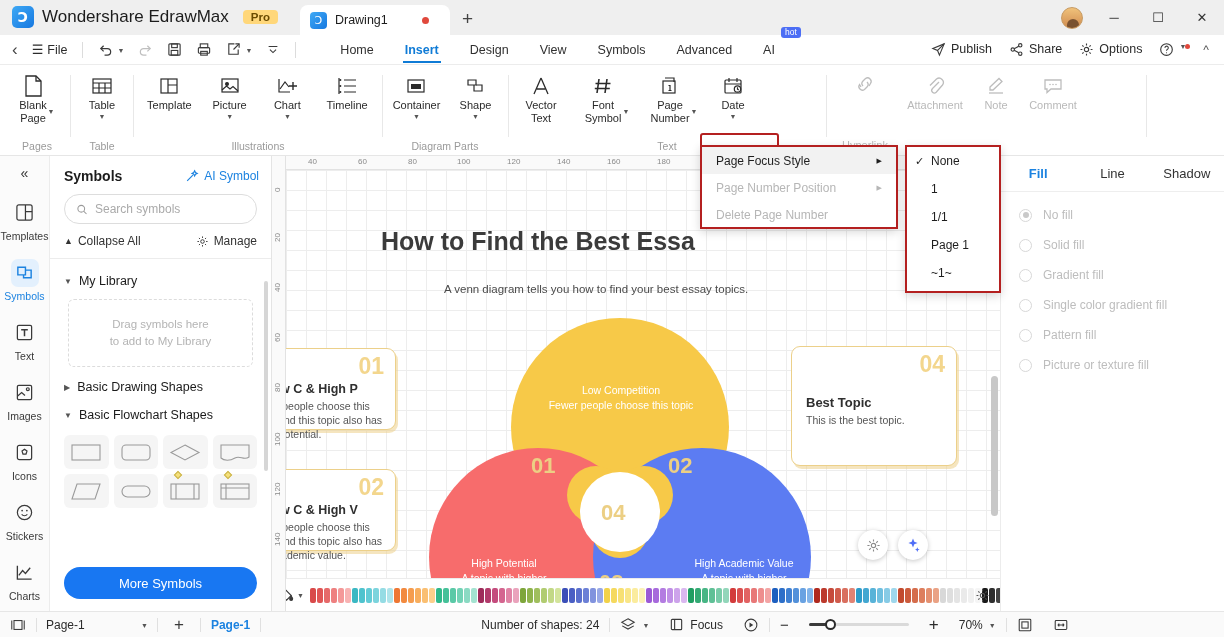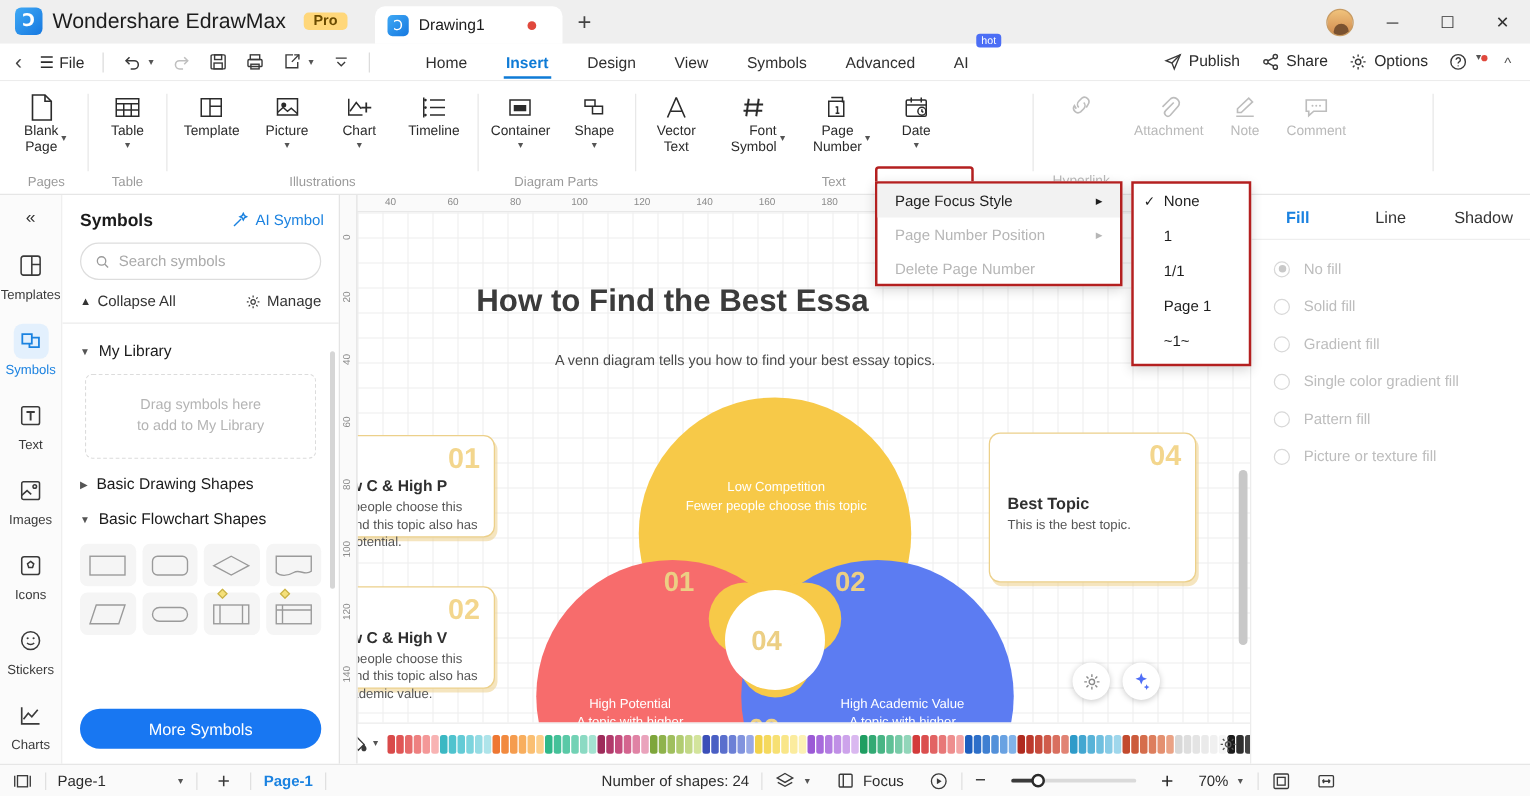--- a/index.html
+++ b/index.html
@@ -455,21 +455,21 @@
     <div class="rgroup" style="left:512px;width:310px;">
       <div class="rbtn">
         <span class="gl">
           <svg width="22" height="22" viewBox="0 0 22 22" fill="none" stroke="#2b2b2b" stroke-width="1.3">
               <path d="M11 3L4 19M11 3l7 16M6.8 14h8.4"></path>
             </svg>
         </span>
         <span style="white-space:pre-line;">Vector
 Text</span>
       </div>
-      <div class="rbtn" style="width:66px;text-align:right;">
+      <div class="rbtn" style="width:66px;">
         <span class="gl">
           <svg width="22" height="22" viewBox="0 0 22 22" fill="none" stroke="#2b2b2b" stroke-width="1.6">
               <path d="M7 4L5 18M15 4l-2 14M3.5 8.5h15M2.8 13.5h15"></path>
             </svg>
         </span>
         <span style="white-space:pre-line;">Font
 Symbol</span>
         <span class="rcaret" style="position:absolute;margin-top:35px;margin-left:46px;">▼</span>
       </div>
       <div class="rbtn" style="width:68px;">
@@ -770,21 +770,21 @@
       <div class="center-white" style="left:294px;top:302px;width:80px;height:80px;"></div>
 
       <div class="vlabel" style="left:215px;top:213px;">
         <span>Low Competition</span><br>
         <span>Fewer people choose this topic</span>
       </div>
       <div class="vlabel" style="left:98px;top:386px;">
         <span>High Potential</span><br>
         <span>A topic with higher</span>
       </div>
-      <div class="vlabel" style="left:316px;top:386px;">
+      <div class="vlabel" style="left:338px;top:386px;">
         <span>High Academic Value</span><br>
         <span>A topic with higher</span>
       </div>
 
       <div class="vnum" style="left:245px;top:283px;">01</div>
       <div class="vnum" style="left:382px;top:283px;">02</div>
       <div class="vnum" style="left:313px;top:400px;">03</div>
       <div class="vnum" style="left:315px;top:330px;">04</div>
 
       <div class="card" style="left:-35px;top:178px;width:145px;height:82px;">

